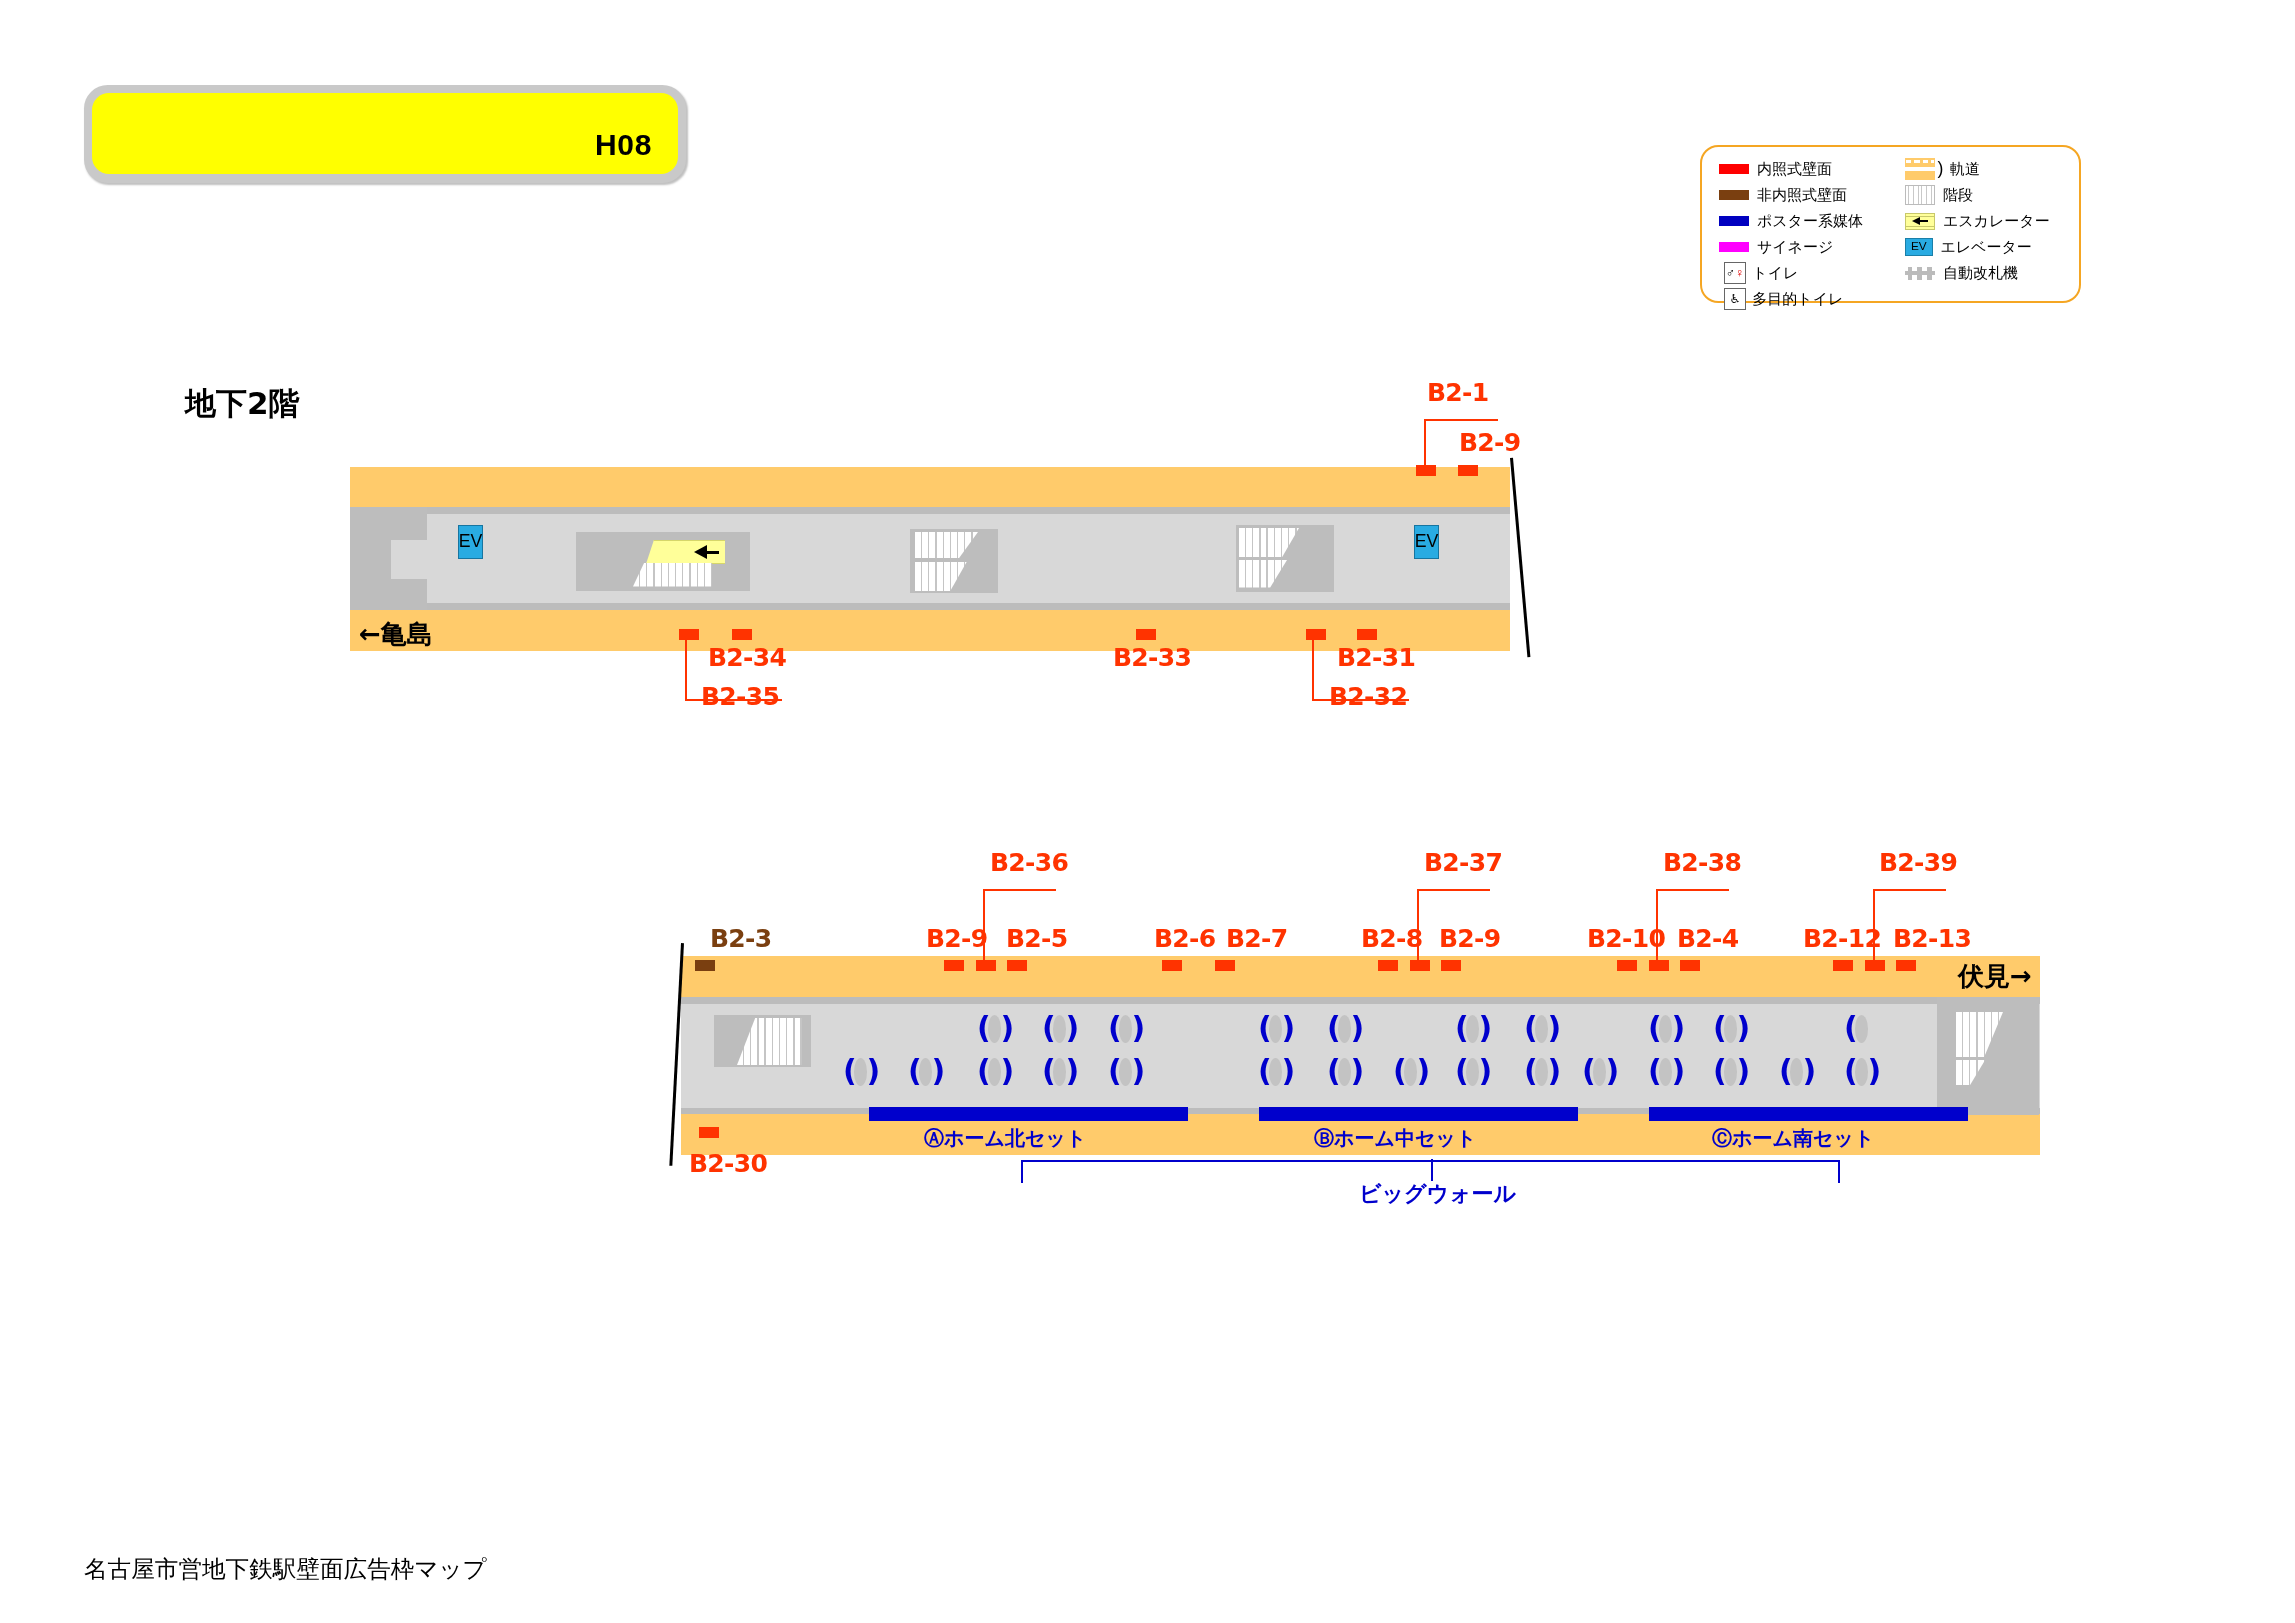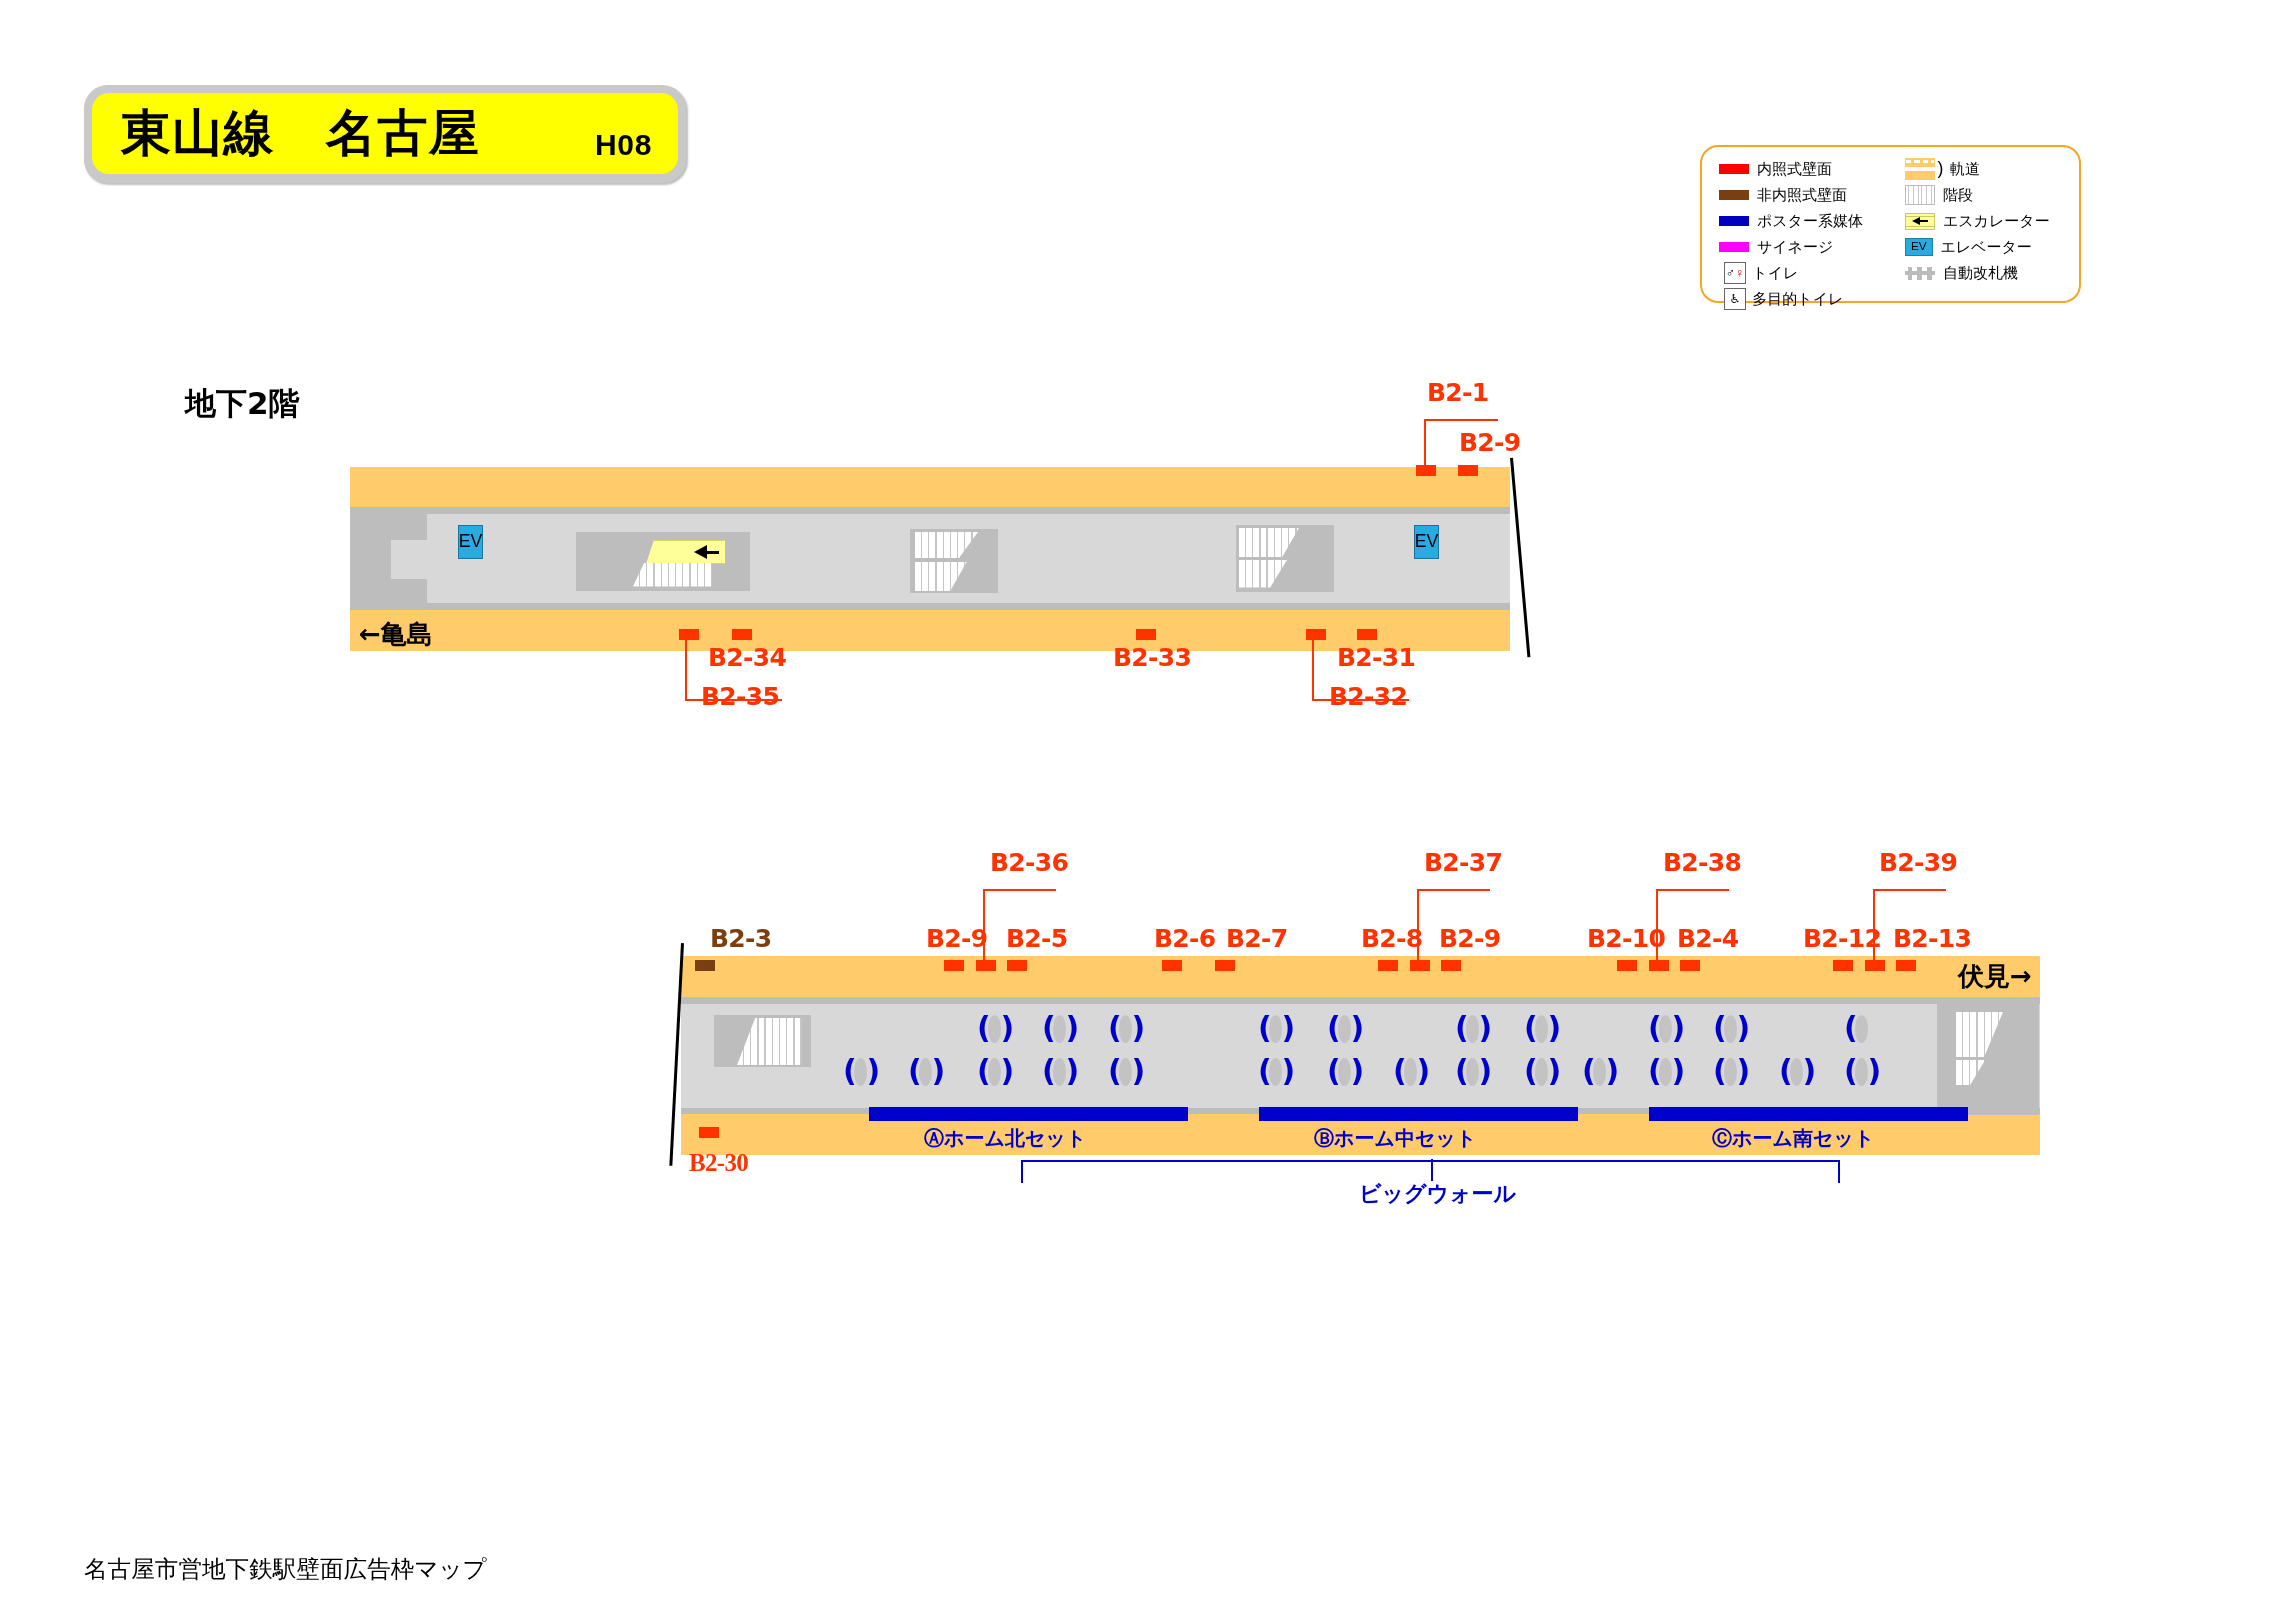--- a/index.html
+++ b/index.html
@@ -108,21 +108,20 @@
       font-family:"DejaVu Sans",sans-serif;}
   .slant{position:absolute;background:#000;transform-origin:top left;}
   .escalator{position:absolute;background:#ffff99;border-top:1.3px solid #d6d66a;border-bottom:1.3px solid #d6d66a;}
   #footer-text{left:84px;top:1553px;font-size:23.6px;color:#000;font-family:"DejaVu Sans",sans-serif;white-space:nowrap;}
 </style>
 </head>
 <body>
 
 <div class="abs" id="title-banner">
   <div id="title-inner">
-    <span id="title-text">東山線　名古屋</span>
     <span id="station-code">H08</span>
   </div>
 </div>
 
 <div class="abs" id="legend">
   <div class="legend-col left">
 
     <div class="legend-row">
       <span class="legend-swatch sw-red"></span>
       <span class="legend-label">内照式壁面</span>
@@ -436,21 +435,21 @@
 
   <div class="mark-red" style="left:1617px;top:960px;width:19.6px;height:11px;"></div>
   <div class="mark-red" style="left:1649px;top:960px;width:19.6px;height:11px;"></div>
   <div class="mark-red" style="left:1680px;top:960px;width:19.6px;height:11px;"></div>
 
   <div class="mark-red" style="left:1833px;top:960px;width:19.6px;height:11px;"></div>
   <div class="mark-red" style="left:1865px;top:960px;width:19.6px;height:11px;"></div>
   <div class="mark-red" style="left:1896px;top:960px;width:19.6px;height:11px;"></div>
 
   <div class="mark-red" style="left:699px;top:1127px;width:19.6px;height:11px;"></div>
-  <div class="lbl" style="left:689px;top:1149px;font-family:Liberation Serif, serif;">B2-30</div>
+  <div class="lbl" style="left:689px;top:1149px;">B2-30</div>
 
   <div class="lbl brown" style="left:710px;top:924px;">B2-3</div>
 
   <div class="lbl" style="left:926px;top:924px;">B2-9</div>
   <div class="lbl" style="left:1006px;top:924px;">B2-5</div>
   <div class="leader" style="left:983px;top:889px;width:2px;height:72px;"></div>
   <div class="leader" style="left:983px;top:889px;width:73px;height:2px;"></div>
   <div class="lbl" style="left:990px;top:848px;">B2-36</div>
 
   <div class="lbl" style="left:1154px;top:924px;">B2-6</div>

